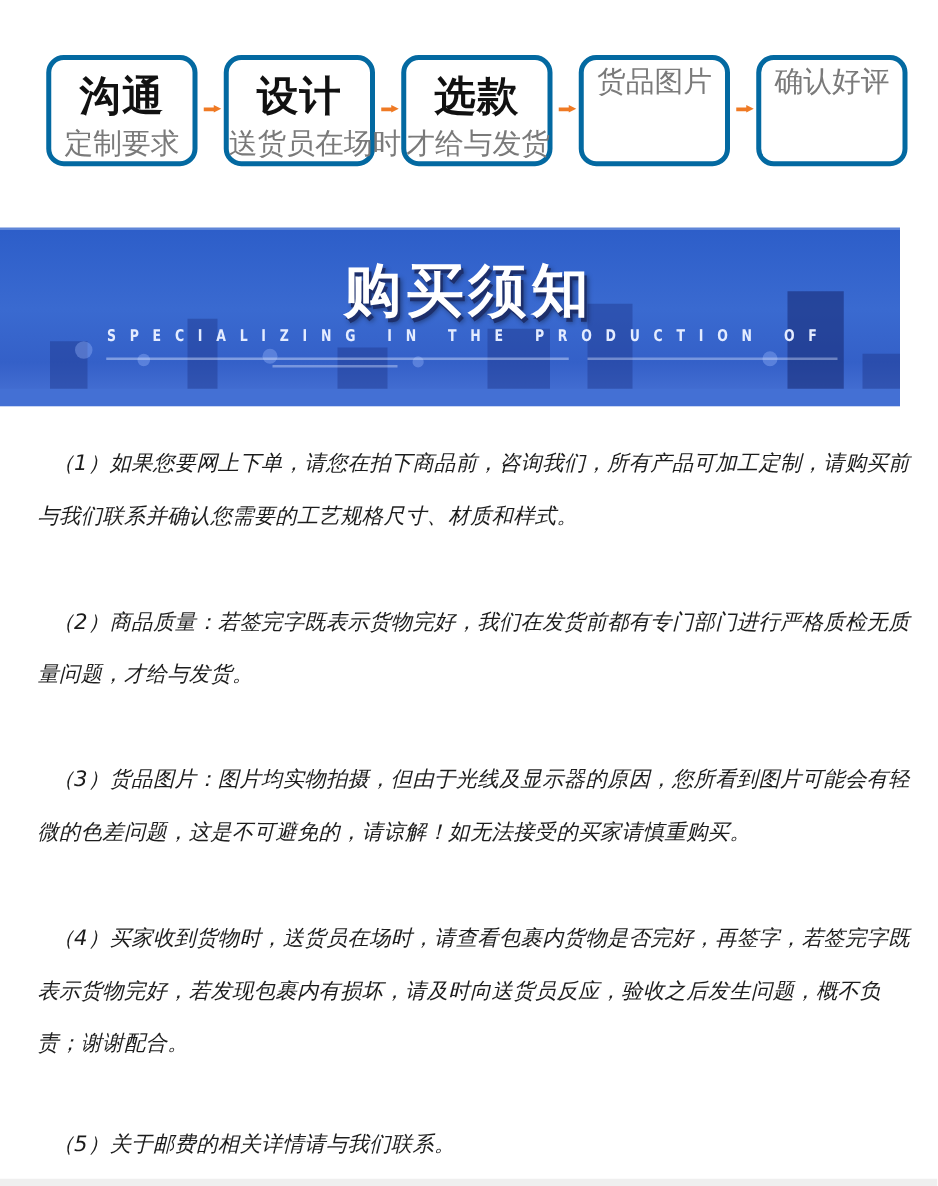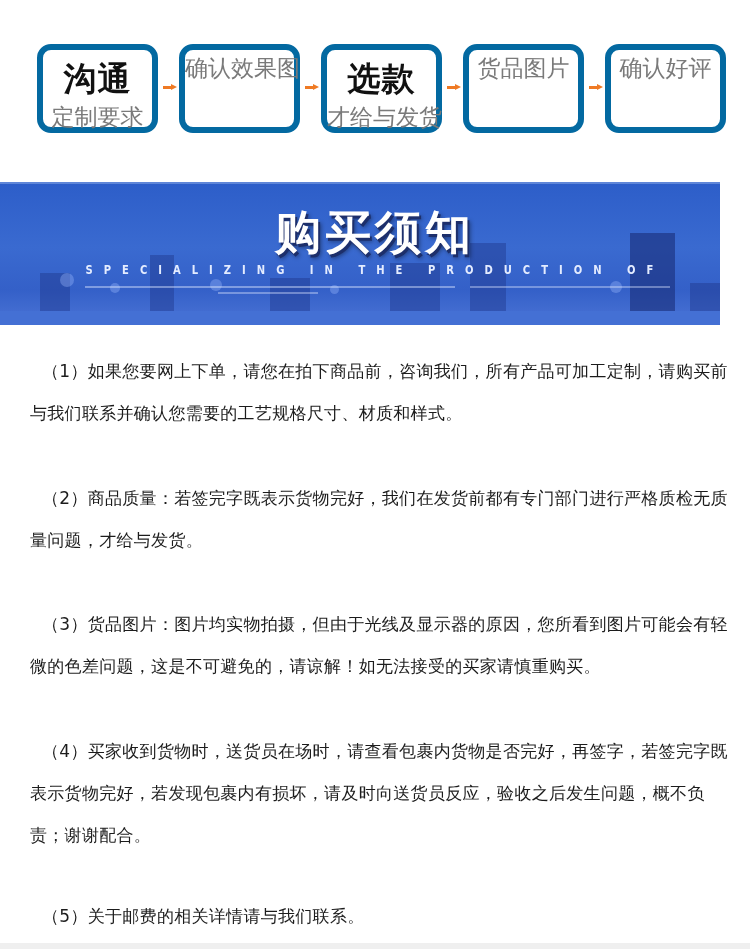--- a/index.html
+++ b/index.html
@@ -2,21 +2,21 @@
 <html><head>
 <meta charset="utf-8">
 <style>
   * { margin: 0; padding: 0; box-sizing: border-box; }
   html, body { width: 750px; height: 949px; background: #ffffff; overflow: hidden; }
   body { font-family: "DejaVu Sans", "Liberation Sans", sans-serif; color: #1a1a1a; position: relative; }
 
   .steps { position: absolute; top: 44px; left: 0; width: 750px; height: 90px; }
   .step {
     position: absolute; top: 0; width: 121px; height: 89px;
-    border: 6px solid #0369a1; border-radius: 14px; background: #fff;
+    border: 4px solid #0369a1; border-radius: 14px; background: #fff;
     text-align: center;
   }
   .step .title { display: block; font-size: 33px; font-weight: bold; color: #111; margin-top: 9px; line-height: 40px; letter-spacing: 1px; }
   .step .sub { display: block; font-size: 23px; color: #7a7a7a; margin-top: 6px; line-height: 24px; white-space: nowrap; }
   .arrow { position: absolute; top: 40px; width: 14px; height: 6px; }
   .arrow .shaft { position: absolute; left: 0; top: 2px; width: 9px; height: 3px; background: #ef7a24; }
   .arrow .head { position: absolute; left: 8px; top: 0; width: 0; height: 0; border-top: 3.5px solid transparent; border-bottom: 3.5px solid transparent; border-left: 6px solid #ef7a24; }
 
   .banner {
     position: absolute; top: 182px; left: 0; width: 720px; height: 143px; overflow: hidden;
@@ -35,21 +35,21 @@
   .banner .tagline {
     position: absolute; top: 80px; left: 0; width: 750px; text-align: center;
     font-family: "DejaVu Sans", sans-serif; font-size: 10px; font-weight: bold;
     color: #e4ecff; letter-spacing: 11px; transform: scaleY(1.3);
   }
   .banner .fine { position: absolute; top: 102px; left: 85px; width: 370px; height: 2px; background: rgba(220,230,255,0.45); }
   .banner .fine2 { position: absolute; top: 108px; left: 218px; width: 100px; height: 2px; background: rgba(220,230,255,0.4); }
   .banner .fine3 { position: absolute; top: 102px; left: 470px; width: 200px; height: 2px; background: rgba(220,230,255,0.4); }
 
   .notes { position: absolute; top: 350px; left: 30px; width: 700px; }
-  .note { font-size: 17px; line-height: 42px; color: #1c1c1c; letter-spacing: 0.3px; }
+  .note { font-size: 17px; line-height: 42px; color: #1c1c1c; letter-spacing: 0.3px; font-style: italic; }
   .note .num { padding-left: 12px; }
   .note-1 { position: absolute; top: 0; }
   .note-2 { position: absolute; top: 127px; }
   .note-3 { position: absolute; top: 253px; }
   .note-4 { position: absolute; top: 380px; }
   .note-5 { position: absolute; top: 545px; }
   .bottom-bar { position: absolute; left: 0; bottom: 0; width: 750px; height: 6px; background: #efefef; }
 </style>
 </head>
 <body>
@@ -57,21 +57,22 @@
 <div class="steps">
   <div class="step" style="left:37px">
     <span class="title">沟通</span>
     <span class="sub">定制要求</span>
   </div>
   <div class="arrow" style="left:163px">
       <span class="shaft"></span>
       <span class="head"></span>
     </div>
   <div class="step" style="left:179px">
-    <span class="sub">确认效果图</span>
+    <span class="title">设计</span>
+    <span class="sub">送货员在场时</span>
   </div>
   <div class="arrow" style="left:305px">
       <span class="shaft"></span>
       <span class="head"></span>
     </div>
   <div class="step" style="left:321px">
     <span class="title">选款</span>
     <span class="sub">才给与发货</span>
   </div>
   <div class="arrow" style="left:447px">

